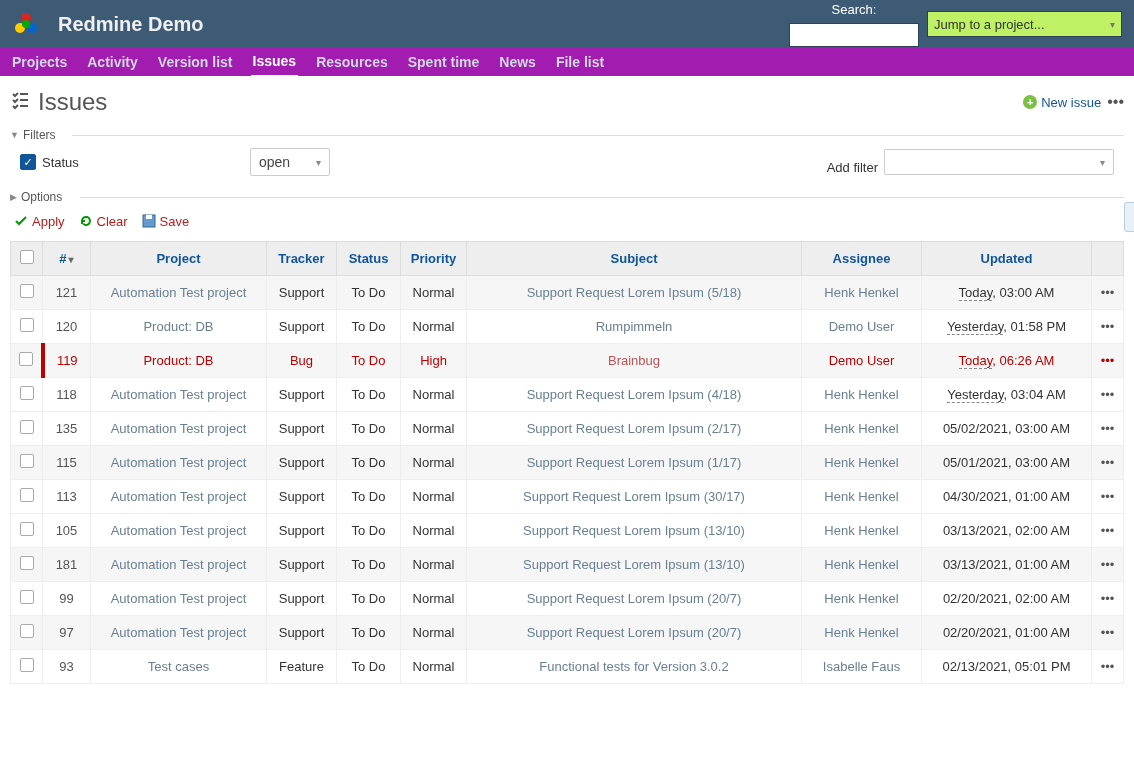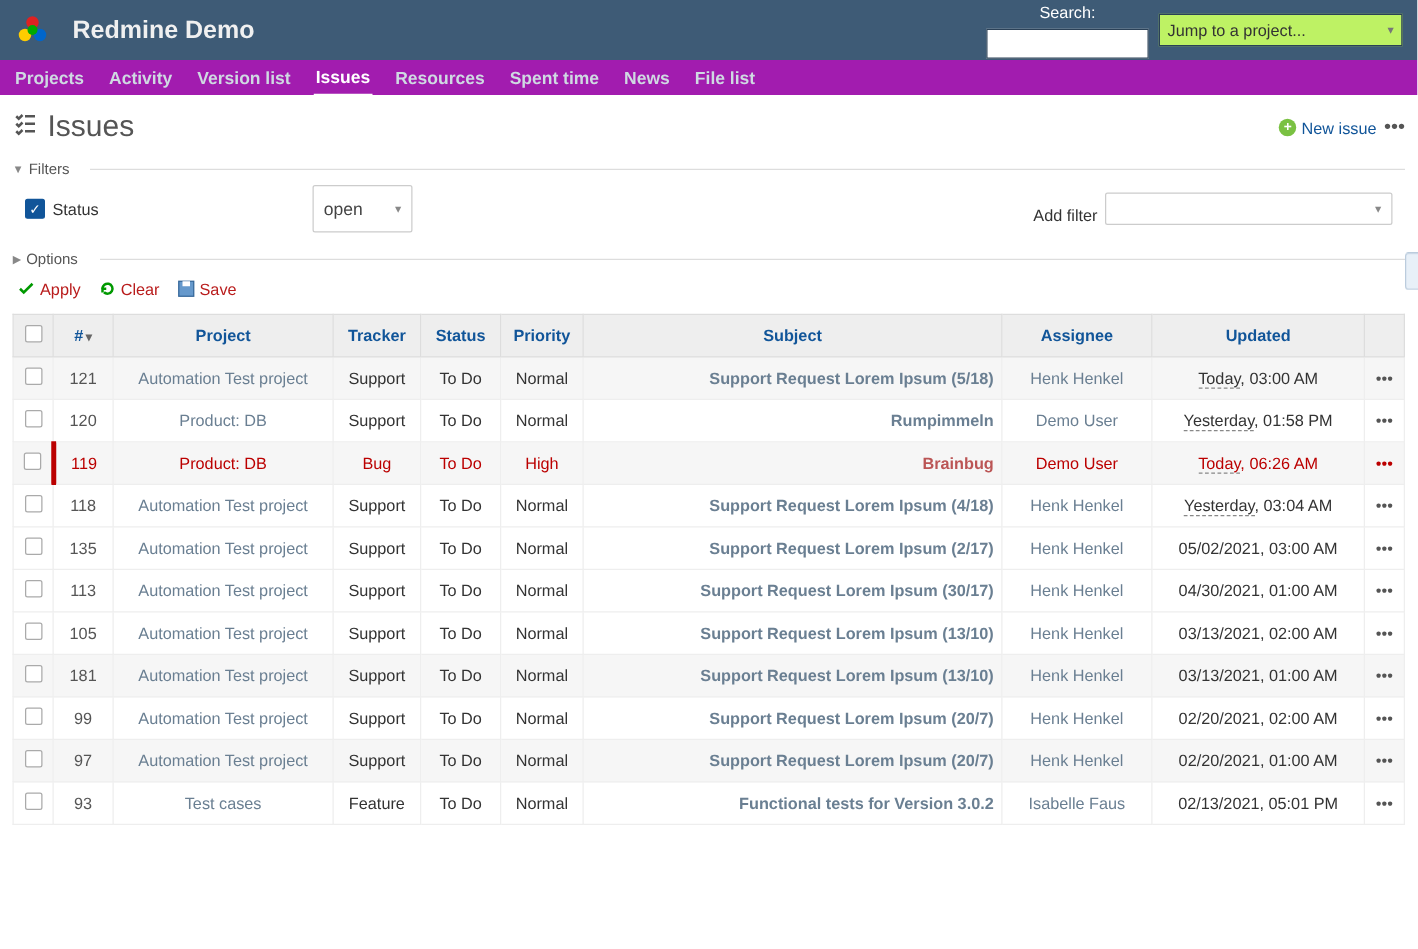--- a/index.html
+++ b/index.html
@@ -36,38 +36,38 @@
     
     fieldset { border: none; margin: 0 0 8px 0; padding: 0; }
     .section-legend { display: flex; align-items: center; gap: 4px; color: #555; font-size: 12px; padding: 2px 0; cursor: pointer; position: relative; }
     .section-legend::after { content: ""; display: block; border-top: 1px solid #ddd; position: absolute; left: 62px; right: -1030px; top: 50%; height: 1px; }
     .options-legend::after { left: 70px; }
     .tri { font-size: 9px; color: #888; }
     .filter-row { display: flex; align-items: center; padding: 4px 10px; }
     .filter-check-label { display: flex; align-items: center; gap: 6px; width: 230px; font-size: 13px; color: #333; }
     .checkbox { width: 16px; height: 16px; border: 1px solid #aaa; border-radius: 2px; display: flex; align-items: center; justify-content: center; font-size: 11px; background: #fff; }
     .checkbox.checked { background: #159; border-color: #159; color: #fff; }
-    .select-box { border: 1px solid #ccc; width: 80px; height: 28px; display: flex; align-items: center; justify-content: space-between; padding: 18px 8px; font-size: 14px; color: #444; border-radius: 2px; }
+    .select-box { border: 1px solid #ccc; width: 80px; height: 28px; display: flex; align-items: center; justify-content: space-between; padding: 8px 8px; font-size: 14px; color: #444; border-radius: 2px; }
     .select-box .caret { font-size: 10px; color: #888; }
     .add-filter-row { margin-left: auto; display: flex; align-items: flex-end; gap: 6px; font-size: 13px; color: #333; }
     .add-filter-select { border: 1px solid #ccc; width: 230px; height: 26px; display: flex; align-items: center; justify-content: flex-end; padding: 0 8px; border-radius: 2px; }
     .add-filter-select .caret { font-size: 10px; color: #888; }
 
     
     .actions { display: flex; align-items: center; gap: 14px; margin: 8px 0 12px 4px; font-size: 13px; }
     .actions a { color: #b91c1c; text-decoration: none; display: flex; align-items: flex-start; gap: 4px; }
     .small-icon { width: 14px; height: 14px; display: inline-block; }
 
     
     table { width: 100%; border-collapse: collapse; }
     th { background: #eee; border: 1px solid #ddd; padding: 8px 6px; font-size: 13px; color: #159; font-weight: bold; text-align: center; }
     th.checkbox-col, td.checkbox-col { width: 32px; text-align: center; }
     th .sort-caret { font-size: 10px; color: #666; margin-left: 2px; }
     td { border: 1px solid #eee; padding: 8px 6px; font-size: 13px; text-align: center; }
-    td.subject { text-align: right; color: #6a7f92; font-weight: bold; }
+    td.subject { text-align: center; color: #6a7f92; }
     td.subject a { color: #6a7f92; text-decoration: none; }
     tr.odd td { background: #f6f6f6; }
     tr.even td { background: #fff; }
     tr.bug td { color: #b00; }
     tr.bug td.id-col { border-left: 4px solid #b00; }
     tr.bug td.subject, tr.bug td.subject a { color: #b55; }
     td.id-col { color: #555; width: 48px; }
     td.project { width: 176px; color: #6a7f92; }
     td.tracker { width: 70px; color: #333; }
     td.status { width: 64px; }
@@ -261,20 +261,32 @@
           <td class="id-col">135</td>
           <td class="project">Automation Test project</td>
           <td class="tracker">Support</td>
           <td class="status">To Do</td>
           <td class="priority">Normal</td>
           <td class="subject"><a href="#">Support Request Lorem Ipsum (2/17)</a></td>
           <td class="assignee">Henk Henkel</td>
           <td class="updated">05/02/2021, 03:00 AM</td>
           <td class="menu">•••</td>
         </tr>
+        <tr class="odd">
+          <td class="checkbox-col"><span class="row-checkbox"></span></td>
+          <td class="id-col">115</td>
+          <td class="project">Automation Test project</td>
+          <td class="tracker">Support</td>
+          <td class="status">To Do</td>
+          <td class="priority">Normal</td>
+          <td class="subject"><a href="#">Support Request Lorem Ipsum (1/17)</a></td>
+          <td class="assignee">Henk Henkel</td>
+          <td class="updated">05/01/2021, 03:00 AM</td>
+          <td class="menu">•••</td>
+        </tr>
         <tr class="even">
           <td class="checkbox-col"><span class="row-checkbox"></span></td>
           <td class="id-col">113</td>
           <td class="project">Automation Test project</td>
           <td class="tracker">Support</td>
           <td class="status">To Do</td>
           <td class="priority">Normal</td>
           <td class="subject"><a href="#">Support Request Lorem Ipsum (30/17)</a></td>
           <td class="assignee">Henk Henkel</td>
           <td class="updated">04/30/2021, 01:00 AM</td>

